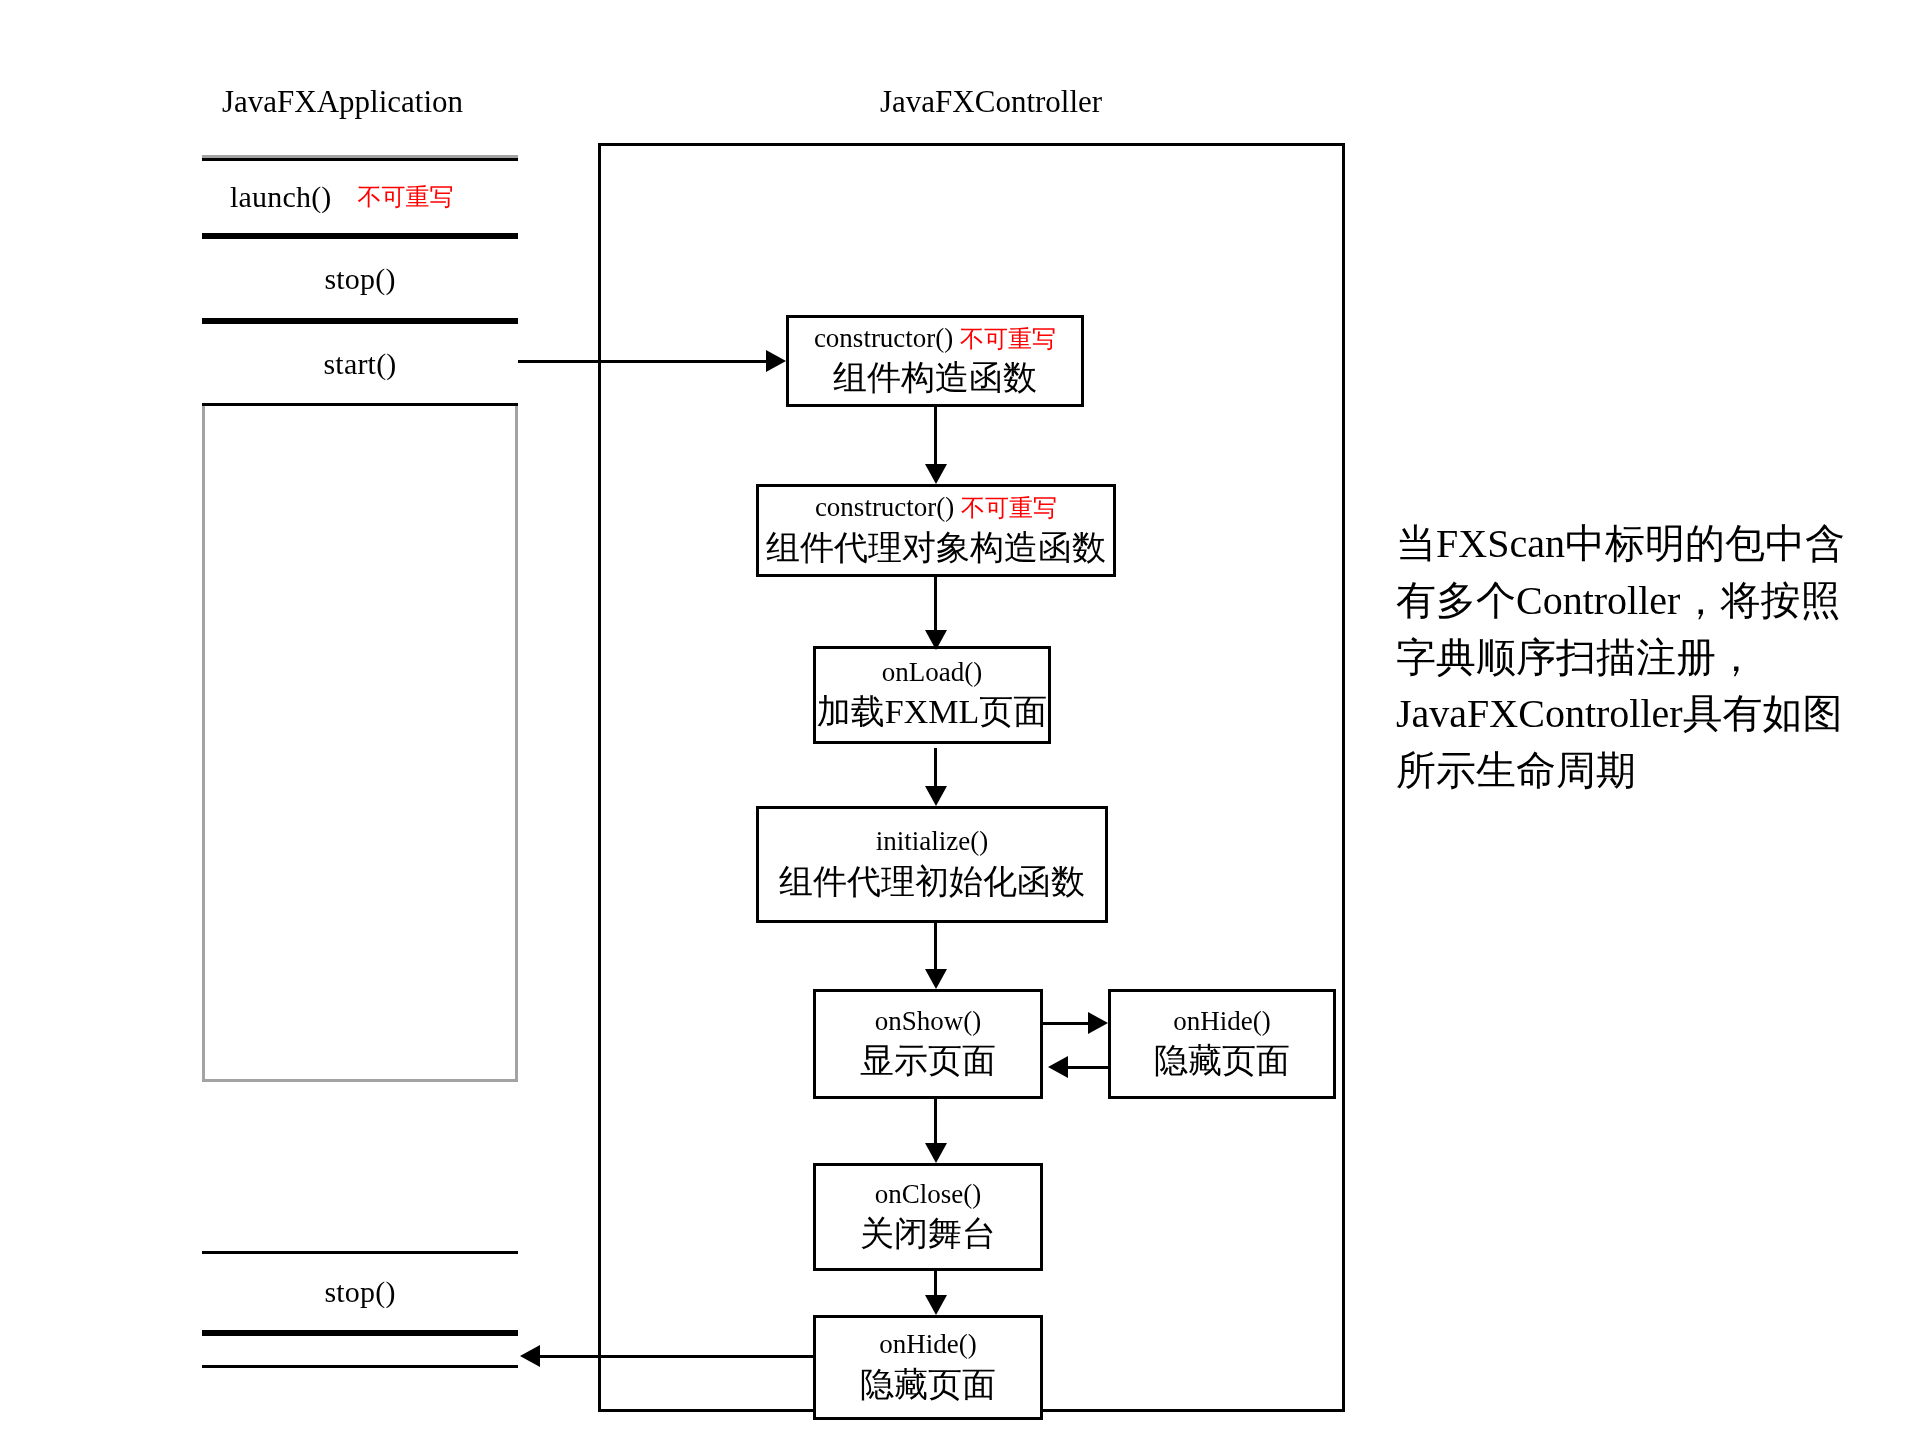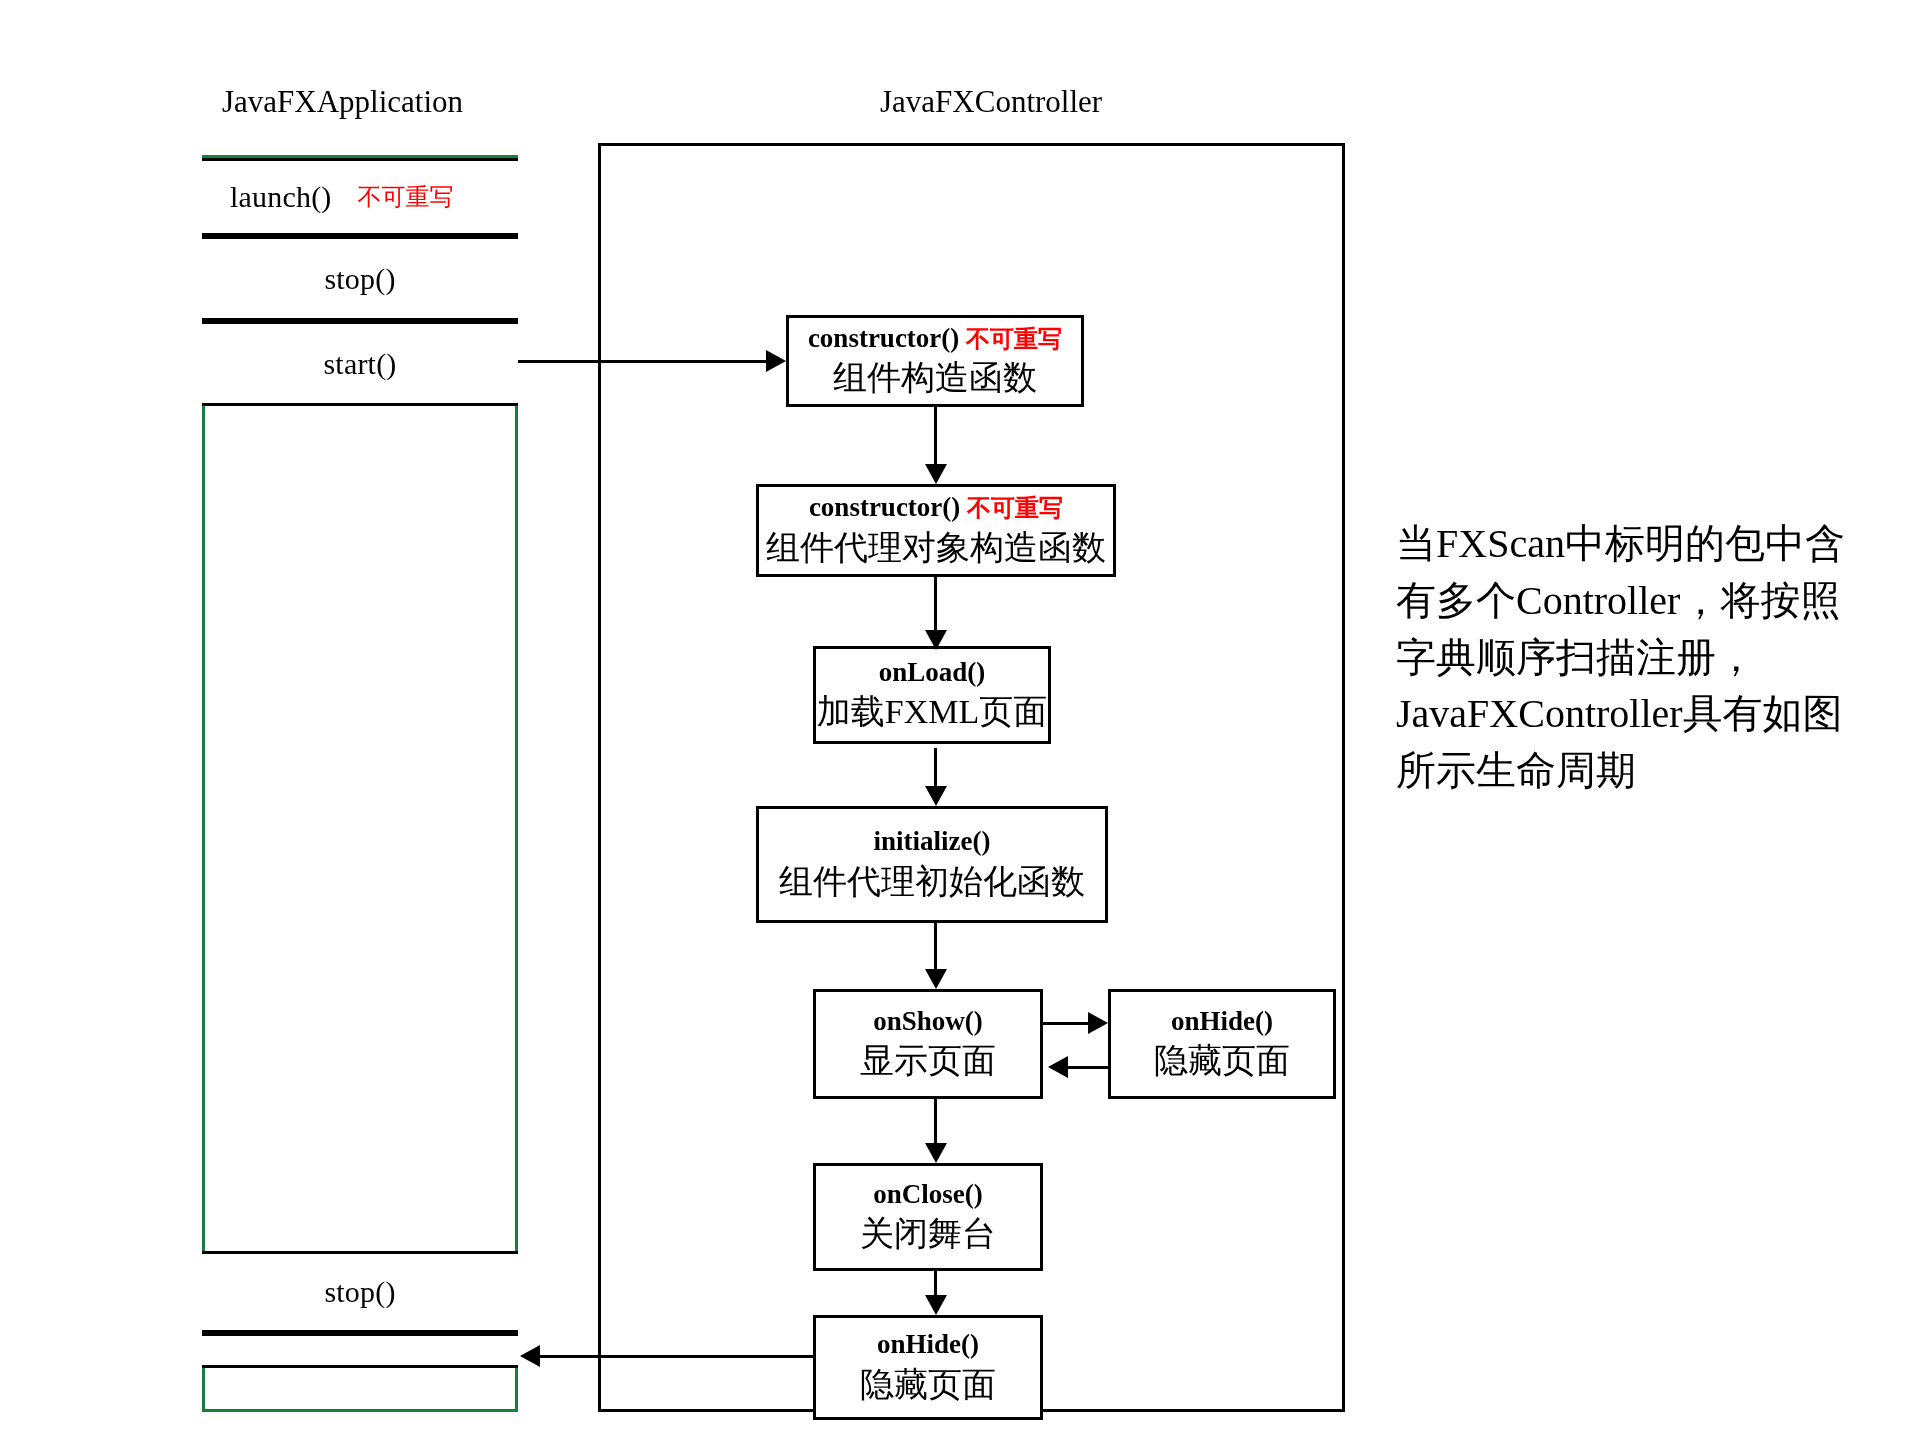--- a/index.html
+++ b/index.html
@@ -26,22 +26,22 @@
     color: #000;
   }
   #title-application { left: 222px; top: 86px; }
   #title-controller  { left: 880px; top: 86px; }
 
   
   #app-panel {
     left: 202px;
     top: 155px;
     width: 316px;
-    height: 1257px;
-    border: 3px solid #15803d;
+    height: 927px;
+    border: 3px solid #a3a3a3;
     box-sizing: border-box;
     background: #fff;
   }
   .app-row {
     position: absolute;
     left: -3px;
     width: 316px;
     box-sizing: border-box;
     border-top: 3px solid #000;
     border-bottom: 3px solid #000;
@@ -87,21 +87,20 @@
     display: flex;
     flex-direction: column;
     align-items: center;
     justify-content: center;
     text-align: center;
     line-height: 1.32;
   }
   .flow-box .en {
     font-size: 27px;
     white-space: nowrap;
-    font-weight: bold;
   }
   .flow-box .cn {
     font-size: 34px;
     white-space: nowrap;
   }
   .flow-box .en .red {
     color: #ff0000;
     font-family: "DejaVu Sans", "Liberation Sans", sans-serif;
     font-size: 24px;
   }

